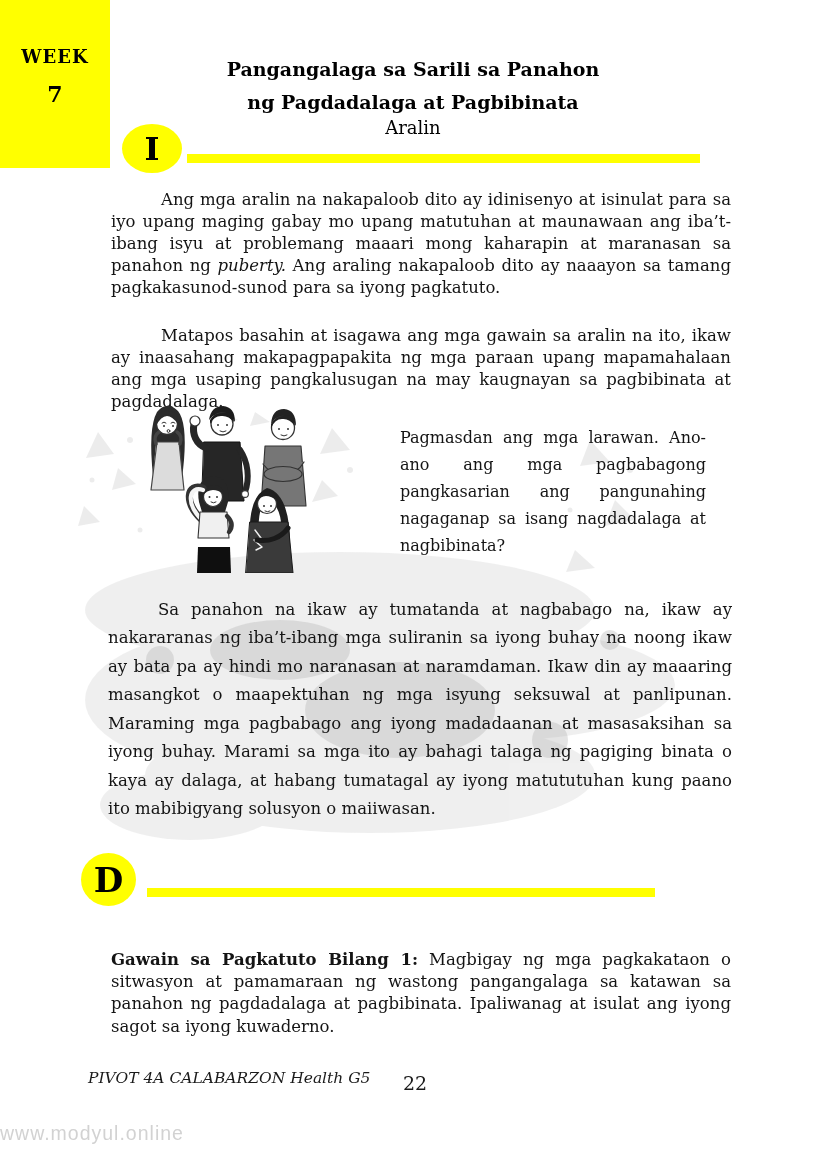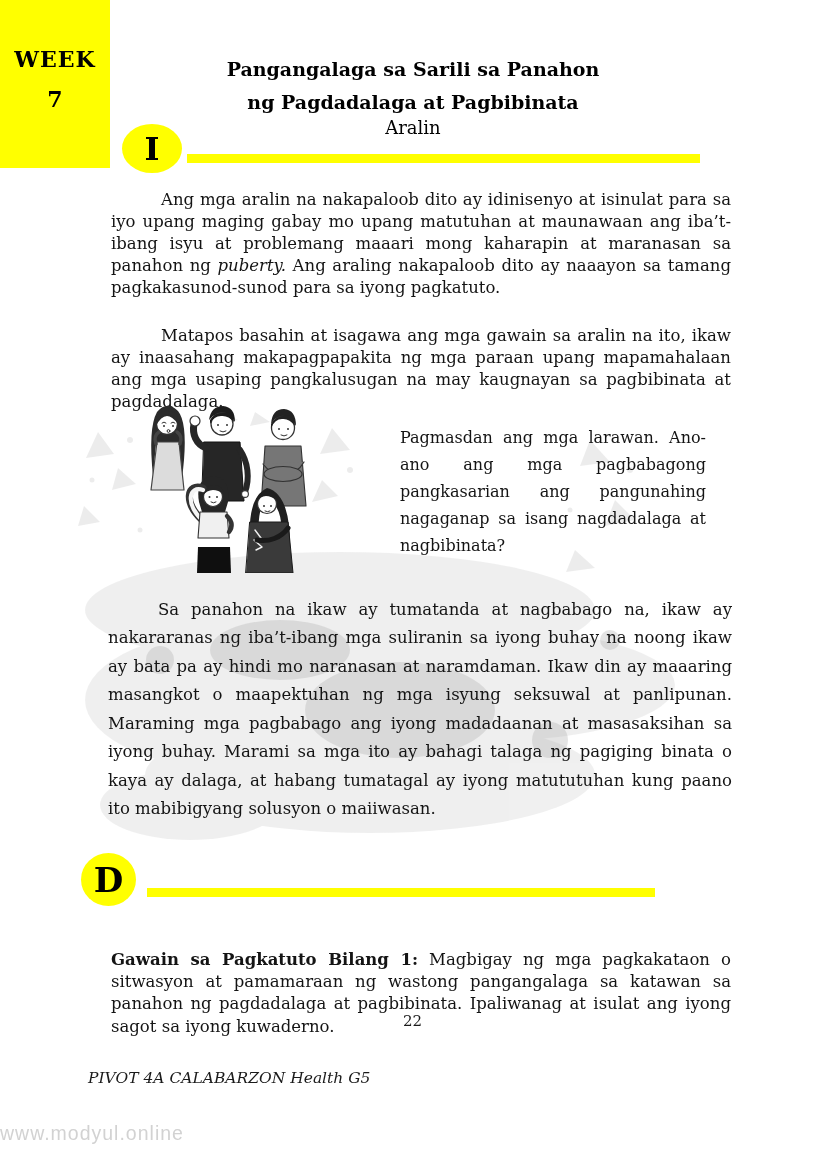--- a/index.html
+++ b/index.html
@@ -5,21 +5,21 @@
   html,body { margin:0; padding:0; background:#ffffff; }
   .page {
     position:relative; width:826px; height:1169px; background:#ffffff;
     font-family:"DejaVu Serif", serif; color:#111; overflow:hidden;
   }
   
   .week-badge {
     position:absolute; left:0; top:0; width:110px; height:168px;
     background:#ffff00; text-align:center; box-sizing:border-box; padding-top:46px;
   }
-  .week-badge .wk { font-weight:bold; font-size:22px; letter-spacing:1px; color:#000; }
+  .week-badge .wk { font-weight:bold; font-size:18px; letter-spacing:1px; color:#000; }
   .week-badge .num { font-weight:bold; font-size:22px; margin-top:14px; color:#000; }
 
   
   .title-block { position:absolute; left:113px; top:58px; width:600px; text-align:center; color:#000000; }
   .title-line { font-weight:bold; font-size:19px; line-height:23px; }
   .title-line.second { margin-top:10px; }
   .subtitle { font-size:18px; margin-top:3px; font-weight:normal; }
 
   
   .letter-circle {
@@ -54,21 +54,21 @@
   }
 
   
   .bg-texture { position:absolute; left:70px; top:410px; width:650px; height:440px; z-index:0; }
   .content-layer { position:relative; z-index:1; }
 
   
   .footer-book {
     position:absolute; left:88px; top:1069px; font-style:italic; font-size:15.5px; color:#1a1a1a;text-align:right;
   }
-  .footer-page { position:absolute; left:403px; top:1012px; font-size:15px; color:#1a1a1a; }
+  .footer-page { position:absolute; left:403px; top:1072px; font-size:19px; color:#1a1a1a; }
   .site-watermark {
     position:absolute; left:0; top:1122px; width:826px; text-align:left;
     font-family:"Liberation Sans", sans-serif; font-size:19.5px; color:#d2d2d2; letter-spacing:1px;
   }
 </style>
 </head>
 <body>
 
 <div class="page">
 

